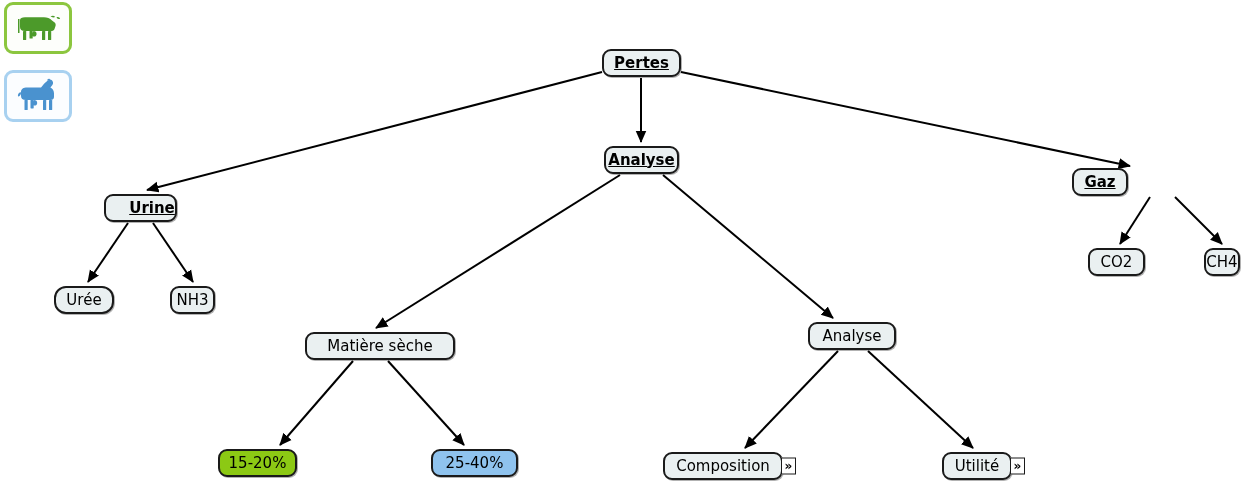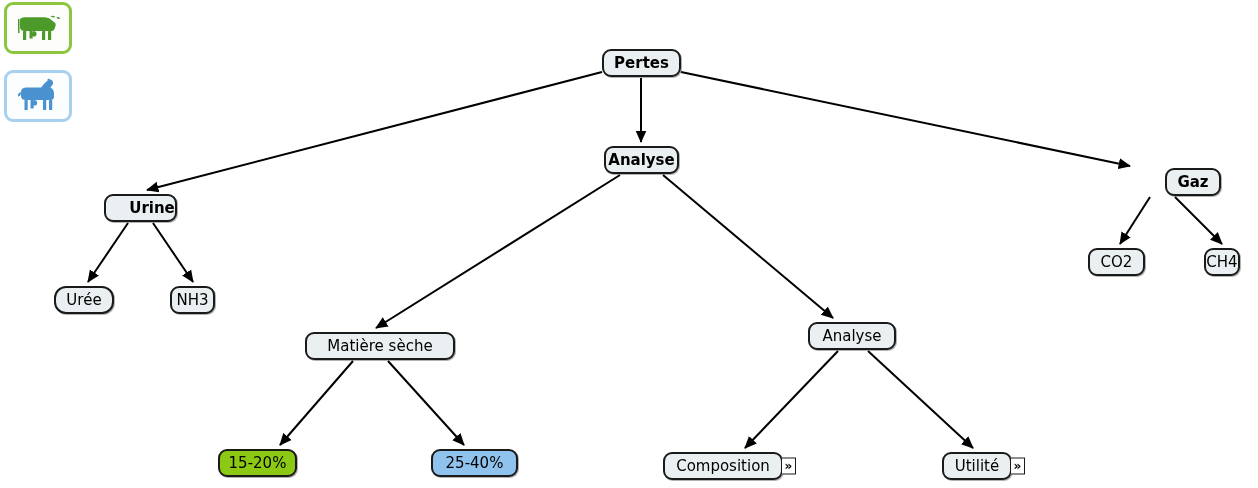--- a/index.html
+++ b/index.html
@@ -69,20 +69,21 @@
     align-items: center;
     justify-content: center;
     white-space: nowrap;
     padding: 0 9px;
     height: 28px;
     box-shadow: 1px 1px 0 rgba(0,0,0,0.30);
   }
   .node.bold {
     font-weight: bold;
     font-size: 15px;
+    text-decoration: underline;
   }
   .node.green {
     background: #8CC914;
     border-color: #1a1a1a;
   }
   .node.blue {
     background: #8FC3EE;
     border-color: #1a1a1a;
   }
 
@@ -184,21 +185,21 @@
       <line x1="868" y1="351" x2="973" y2="448"></line>
     </g>
   </svg>
 
   <div class="node bold" style="left:602px; top:49px;  width:79px;">Pertes</div>
 
   <div class="node bold" style="left:604px; top:146px; width:75px;">Analyse</div>
 
   <div class="node bold" style="left:104px; top:194px; width:73px;padding-left:32px;">Urine</div>
 
-  <div class="node bold" style="left:1165px; top:168px; width:56px;">Gaz</div>
+  <div class="node bold" style="left:1072px; top:168px; width:56px;">Gaz</div>
 
   <div class="node" style="left:54px;  top:286px; width:60px;border-radius:12px;">Urée</div>
 
   <div class="node" style="left:170px; top:286px; width:45px;">NH3</div>
 
   <div class="node" style="left:305px; top:332px; width:150px;">Matière sèche</div>
 
   <div class="node" style="left:808px; top:322px; width:88px;">Analyse</div>
 
   <div class="node" style="left:1088px; top:248px; width:57px;">CO2</div>

